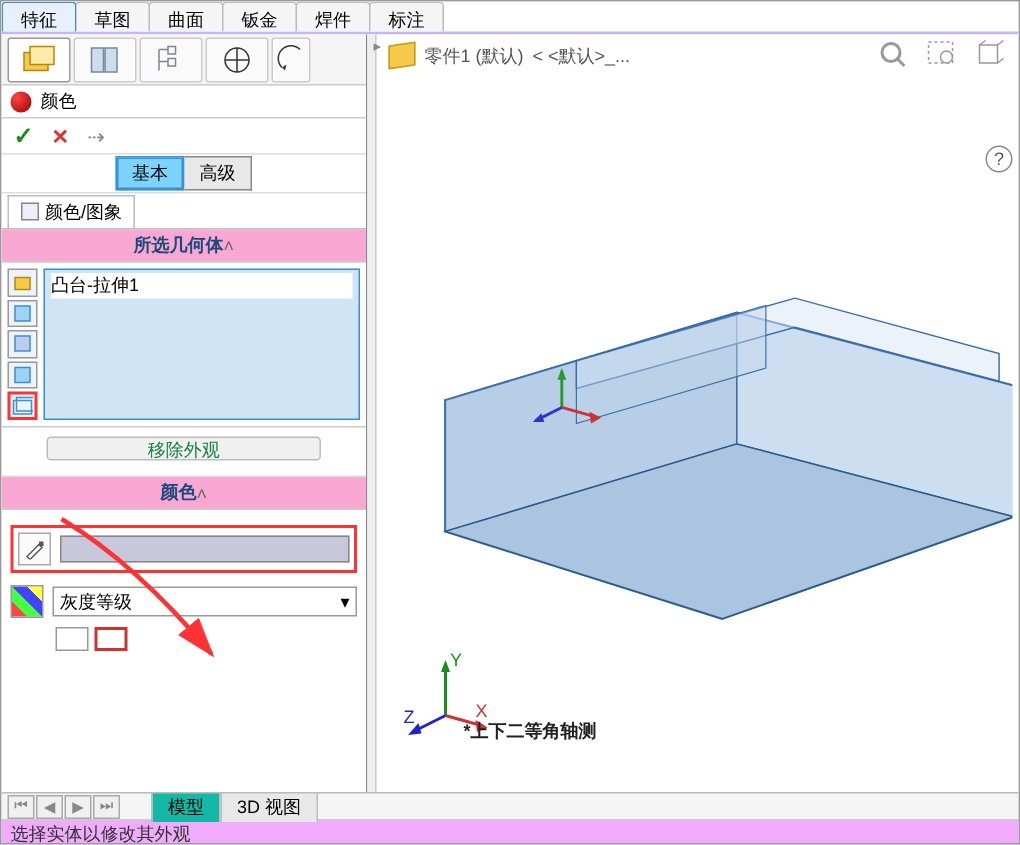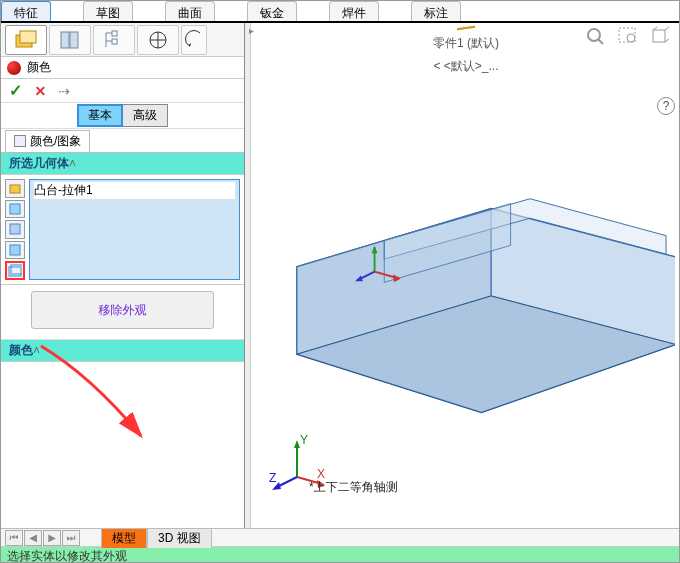--- a/index.html
+++ b/index.html
@@ -1,18 +1,18 @@
 <!DOCTYPE html>
 <html><head>
 <meta charset="utf-8">
 <style>
 * { box-sizing: border-box; margin: 0; padding: 0; font-family: "Microsoft YaHei", sans-serif; font-size: 12px; }
 body { width: 680px; height: 563px; background: #fff; overflow: hidden; position: relative; border: 1px solid #999; }
 
-.tabbar { height: 22px; background: #fff; border-bottom: 2px solid #000000; display: flex; gap: 33px; }
+.tabbar { height: 22px; background: #fff; border-bottom: 2px solid #c4b5fd; display: flex; }
 .tabbar .tab { padding: 3px 12px 2px; border: 1px solid #bbb; border-bottom: none; background: #f5f5f5; border-top-left-radius: 3px; border-top-right-radius: 3px; margin-right: -1px; }
 .tabbar .tab.active { background: #e8f1fb; border-color: #3a8fd6; position: relative; z-index: 1; }
 
 .main { display: flex; height: calc(100% - 22px - 18px - 16px); }
 .left { width: 244px; border-right: 1px solid #888; display: flex; flex-direction: column; background: #fff; }
 .right { flex: 1; position: relative; background: #fff; }
 
 .icon-toolbar { height: 34px; background: #f5f5f5; border-bottom: 1px solid #ccc; display: flex; padding: 2px 4px; gap: 2px; }
 .icon-toolbar .ibtn { width: 42px; height: 30px; border: 1px solid #ccc; background: #fafafa; display: flex; align-items: center; justify-content: center; border-radius: 2px; }
 .icon-toolbar .ibtn.active { background: #fff; border-color: #999; }
@@ -27,57 +27,57 @@
 
 .mode-row { height: 26px; display: flex; align-items: center; justify-content: center; gap: 0; border-bottom: 1px solid #ddd; padding: 3px 0; }
 .mode-btn { padding: 2px 10px; border: 1px solid #888; background: #e8e8e8; }
 .mode-btn.active { background: #7dd3fc; border-color: #3a8fd6; box-shadow: inset 0 0 0 1px #3a8fd6; }
 .mode-btn + .mode-btn { border-left: none; }
 
 .subtab-row { height: 24px; border-bottom: 1px solid #bbb; display: flex; align-items: center; padding-left: 4px; }
 .subtab { padding: 2px 8px; border: 1px solid #bbb; border-bottom: none; background: #fff; display: flex; align-items: center; gap: 4px; }
 .subtab .sq { width: 12px; height: 12px; border: 1px solid #888; background: #eef; }
 
-.section-head { height: 22px; background: #5eead4; border-bottom: 1px solid #ccc; display: flex; align-items: center; padding: 0 8px; justify-content: flex-start; color: #1a4a7a; font-weight: bold; }
+.section-head { height: 22px; background: #f9a8d4; border-bottom: 1px solid #ccc; display: flex; align-items: center; padding: 0 8px; justify-content: center; color: #1a4a7a; font-weight: bold; }
 .section-head .caret { color: #666; font-weight: normal; }
 
 .geom-area { display: flex; padding: 4px; gap: 2px; border-bottom: 1px solid #ccc; height: 110px; position: relative; }
 .side-icons { width: 22px; display: flex; flex-direction: column; gap: 2px; }
 .side-icons .si { width: 20px; height: 20px; border: 1px solid #999; background: #eef3fa; display:flex; align-items:center; justify-content:center; }
 .side-icons .si.hl { border: 2px solid #f33; }
 .geom-list { flex: 1; border: 1px solid #3a8fd6; background: #cfe4f5; padding: 2px 4px; }
 .geom-list .item { background: #ffffff; }
 
 .remove-row { padding: 6px 30px 10px; border-bottom: 1px solid #ddd; }
-.remove-btn { width: 100%; height: 38px; border: 1px solid #bbb; background: #f0f0f0; color: #6d28d9; border-radius: 3px; }
+.remove-btn { width: 100%; height: 16px; border: 1px solid #bbb; background: #f0f0f0; color: #15803d; border-radius: 3px; }
 
 .color-area { padding: 6px; position: relative; }
 .color-pick-row { display:flex; gap:6px; align-items:center; margin-top: 4px; border: 2px solid #f33; padding: 3px; }
 .eyedrop { width: 22px; height: 22px; border: 1px solid #aaa; background: #fafafa; display:flex; align-items:center; justify-content:center; }
 .color-swatch { flex: 1; height: 18px; border: 1px solid #888; background: #c8c8dc; }
 
 .preset-row { margin-top: 8px; display:flex; gap:6px; align-items:center; }
 .preset-thumb { width: 22px; height: 22px; border: 1px solid #999; background: linear-gradient(45deg, #f44 25%, #4f4 25% 50%, #44f 50% 75%, #ff4 75%); }
 .preset-sel { flex: 1; height: 20px; border: 1px solid #999; background: #fff; padding: 2px 4px; display:flex; justify-content:space-between; align-items:center; }
 
-.right-top { height: 28px; display:flex; align-items:center; padding: 4px 6px; gap: 6px; color: #555; flex-direction: column; }
+.right-top { height: 28px; display:flex; align-items:center; padding: 4px 6px; gap: 6px; color: #555; }
 .part-icon { width: 18px; height: 16px; background: #f5c94a; border: 1px solid #c79a1a; transform: skewY(-8deg); }
 .right-tools { position: absolute; right: 6px; top: 2px; display:flex; gap: 6px; }
 .rt { width: 26px; height: 22px; display:flex; align-items:center; justify-content:center; color: #888; font-size: 18px; }
 
 .viewport { position: absolute; left: 4px; right: 4px; top: 30px; bottom: 28px; overflow: hidden; }
 .triad { position: absolute; left: 18px; bottom: 8px; width: 60px; height: 60px; }
-.view-label { position: absolute; left: 0; bottom: 4px; font-weight: normal; color: #222; }
+.view-label { position: absolute; left: 0; bottom: 4px; font-weight: bold; color: #222; }
 
 .bottom-tabs { height: 18px; background: #f5f5f5; border-top: 1px solid #bbb; display:flex; align-items:center; padding-left: 30px; gap: 0; }
 .bottom-tabs .bt { padding: 1px 10px; background: #e8e8e8; border: 1px solid #bbb; border-bottom: none; }
-.bottom-tabs .bt.active { background: #f97316; }
+.bottom-tabs .bt.active { background: #14b8a6; }
 .bottom-tabs .navbtn { width: 18px; height: 16px; border: 1px solid #aaa; background: #f0f0f0; display:flex; align-items:center; justify-content:center; color:#888; font-size:10px; }
 
-.status { height: 16px; background: #86efac; border-top: 1px solid #ccc; padding: 1px 6px; color: #333; }
+.status { height: 16px; background: #f0abfc; border-top: 1px solid #ccc; padding: 1px 6px; color: #333; }
 
 .help { position:absolute; right: 4px; top: 96px; width: 18px; height: 18px; border: 1px solid #888; border-radius: 50%; display:flex; align-items:center; justify-content:center; color:#555; z-index: 5; }
 
 .arrow-svg { position:absolute; z-index: 10; pointer-events:none; }
 </style>
 </head>
 <body>
 
 <div class="tabbar">
   <div class="tab active">特征</div>
@@ -194,20 +194,44 @@
 
     <div class="remove-row">
       <button class="remove-btn">移除外观</button>
     </div>
 
     <div class="section-head">
       <span>颜色</span>
       <span class="caret">˄</span>
     </div>
 
+    <div class="color-area">
+      <div class="color-pick-row">
+        <div class="eyedrop">
+          <svg width="14" height="14">
+              <path d="M2 12 L10 4 L12 6 L4 14 Z" fill="#fff" stroke="#555"></path>
+              <rect x="10" y="2" width="3" height="3" fill="#555"></rect>
+            </svg>
+        </div>
+        <div class="color-swatch"></div>
+      </div>
+
+      <div class="preset-row">
+        <div class="preset-thumb"></div>
+        <div class="preset-sel">
+          <span>灰度等级</span>
+          <span>▾</span>
+        </div>
+      </div>
+
+      <div style="margin-top:6px; display:flex; gap:4px; padding-left:30px;">
+        <div style="width:22px;height:16px;border:1px solid #999;background:#fff;"></div>
+        <div style="width:22px;height:16px;border:2px solid #c33;background:#fff;"></div>
+      </div>
+    </div>
 
     <svg class="arrow-svg" style="left:30px; top:335px;" width="140" height="120">
       <defs>
           <marker id="ah" markerWidth="10" markerHeight="10" refX="8" refY="3" orient="auto">
             <path d="M0,0 L9,3 L0,6 Z" fill="#f33"></path>
           </marker>
         </defs>
       <path d="M10 10 Q 60 40 110 100" stroke="#f33" stroke-width="3" fill="none" marker-end="url(#ah)"></path>
     </svg>
 

